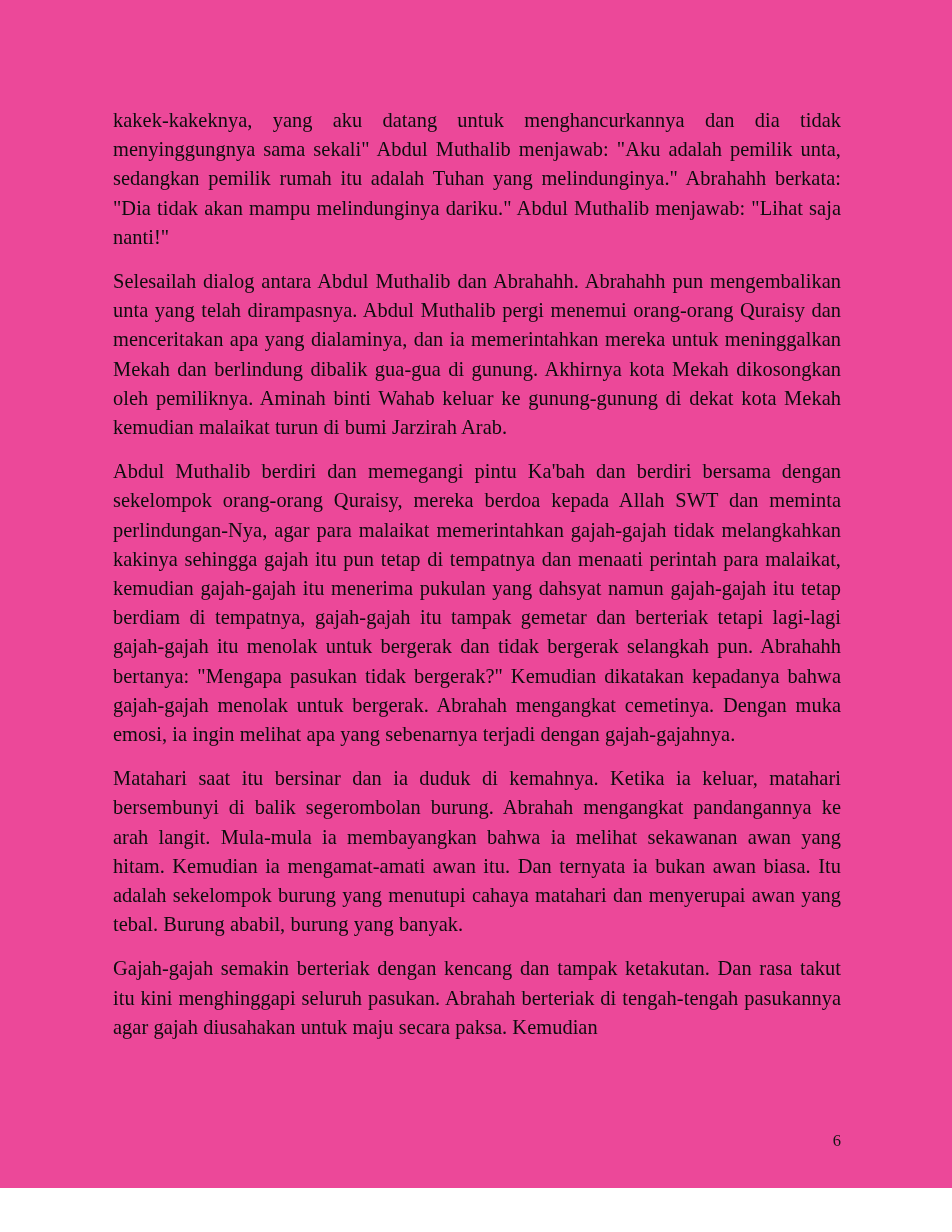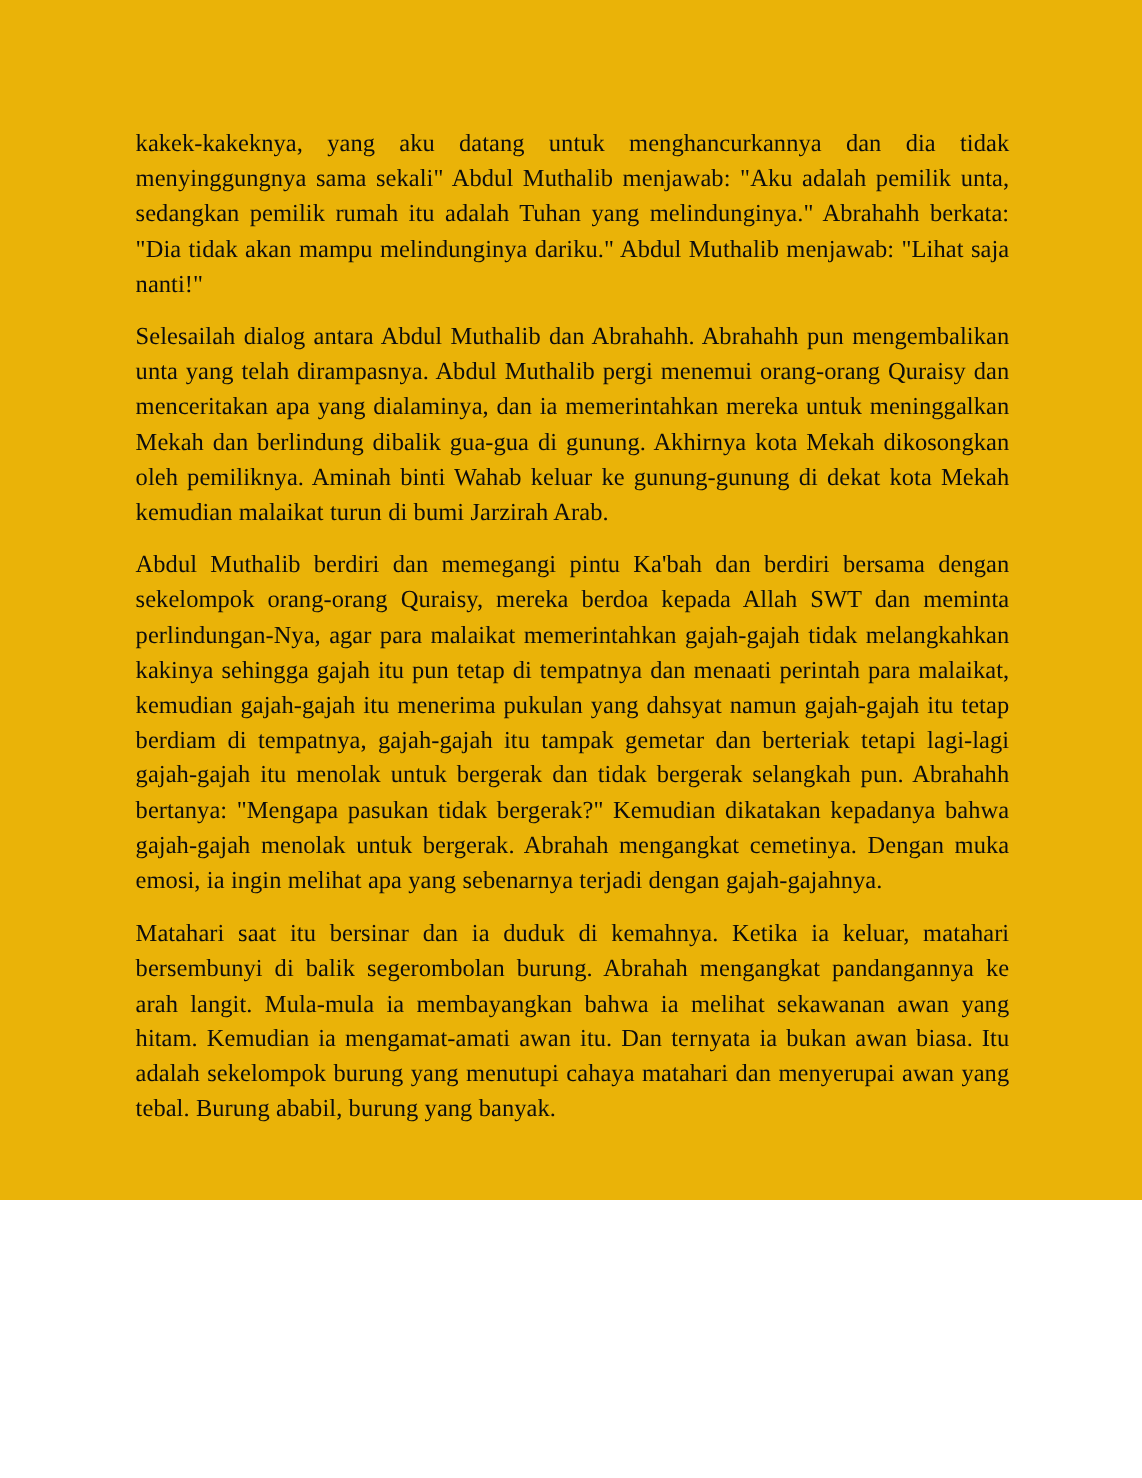--- a/index.html
+++ b/index.html
@@ -3,22 +3,22 @@
 <meta charset="utf-8">
 <style>
   html, body {
     margin: 0;
     padding: 0;
     background: #ffffff;
   }
   .page {
     position: relative;
     width: 952px;
-    height: 1000px;
-    background: #eab308;
+    height: 1188px;
+    background: #ec4899;
     margin: 0 auto;
     overflow: hidden;
     font-family: "Liberation Serif", "DejaVu Serif", serif;
     color: #0d0d0d;
   }
   .text-column {
     position: absolute;
     left: 113px;
     top: 106px;
     width: 728px;
@@ -51,17 +51,18 @@
 </head>
 <body>
 
 <div class="page">
 
   <div class="text-column">
     <p class="para">kakek-kakeknya, yang aku datang untuk menghancurkannya dan dia tidak menyinggungnya sama sekali" Abdul Muthalib menjawab: "Aku adalah pemilik unta, sedangkan pemilik rumah itu adalah Tuhan yang melindunginya." Abrahahh berkata: "Dia tidak akan mampu melindunginya dariku." Abdul Muthalib menjawab: "Lihat saja nanti!"</p>
     <p class="para">Selesailah dialog antara Abdul Muthalib dan Abrahahh. Abrahahh pun mengembalikan unta yang telah dirampasnya. Abdul Muthalib pergi menemui orang-orang Quraisy dan menceritakan apa yang dialaminya, dan ia memerintahkan mereka untuk meninggalkan Mekah dan berlindung dibalik gua-gua di gunung. Akhirnya kota Mekah dikosongkan oleh pemiliknya. Aminah binti Wahab keluar ke gunung-gunung di dekat kota Mekah kemudian malaikat turun di bumi Jarzirah Arab.</p>
     <p class="para">Abdul Muthalib berdiri dan memegangi pintu Ka'bah dan berdiri bersama dengan sekelompok orang-orang Quraisy, mereka berdoa kepada Allah SWT dan meminta perlindungan-Nya, agar para malaikat memerintahkan gajah-gajah tidak melangkahkan kakinya sehingga gajah itu pun tetap di tempatnya dan menaati perintah para malaikat, kemudian gajah-gajah itu menerima pukulan yang dahsyat namun gajah-gajah itu tetap berdiam di tempatnya, gajah-gajah itu tampak gemetar dan berteriak tetapi lagi-lagi gajah-gajah itu menolak untuk bergerak dan tidak bergerak selangkah pun. Abrahahh bertanya: "Mengapa pasukan tidak bergerak?" Kemudian dikatakan kepadanya bahwa gajah-gajah menolak untuk bergerak. Abrahah mengangkat cemetinya. Dengan muka emosi, ia ingin melihat apa yang sebenarnya terjadi dengan gajah-gajahnya.</p>
     <p class="para">Matahari saat itu bersinar dan ia duduk di kemahnya. Ketika ia keluar, matahari bersembunyi di balik segerombolan burung. Abrahah mengangkat pandangannya ke arah langit. Mula-mula ia membayangkan bahwa ia melihat sekawanan awan yang hitam. Kemudian ia mengamat-amati awan itu. Dan ternyata ia bukan awan biasa. Itu adalah sekelompok burung yang menutupi cahaya matahari dan menyerupai awan yang tebal. Burung ababil, burung yang banyak.</p>
+    <p class="para">Gajah-gajah semakin berteriak dengan kencang dan tampak ketakutan. Dan rasa takut itu kini menghinggapi seluruh pasukan. Abrahah berteriak di tengah-tengah pasukannya agar gajah diusahakan untuk maju secara paksa. Kemudian</p>
   </div>
 
   <div class="page-number">6</div>
 
 </div>
 
 </body></html>

